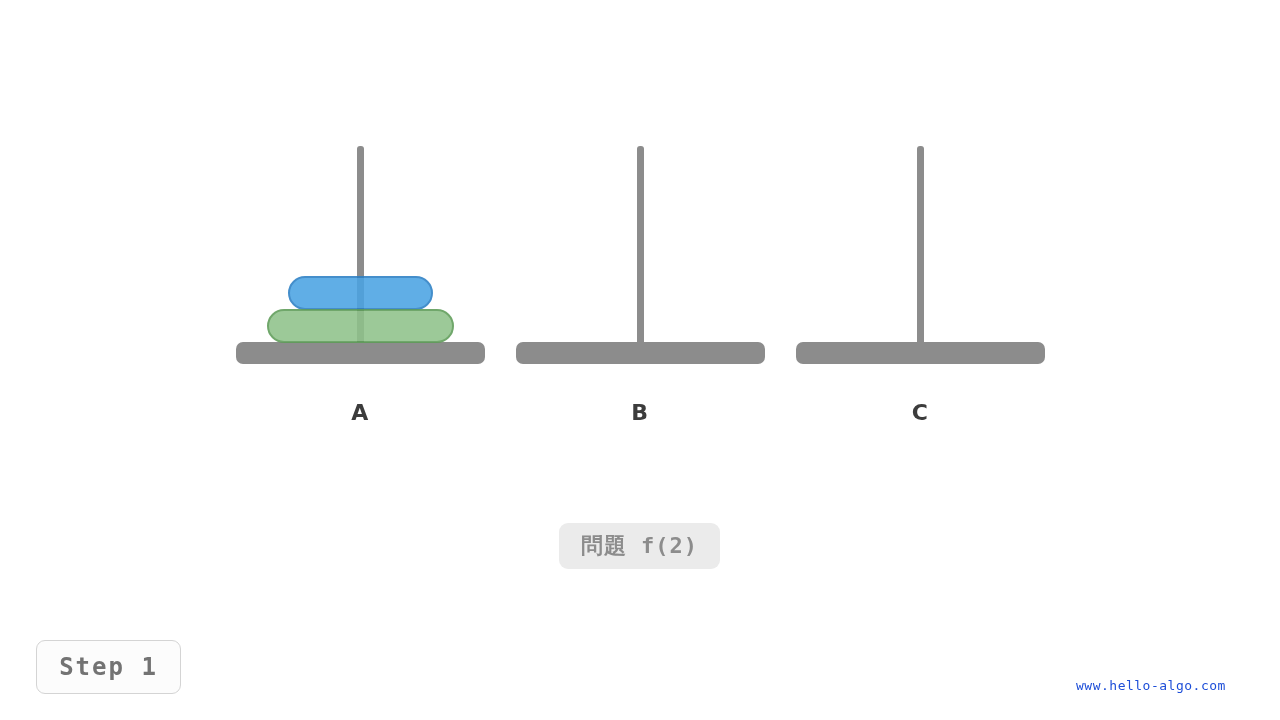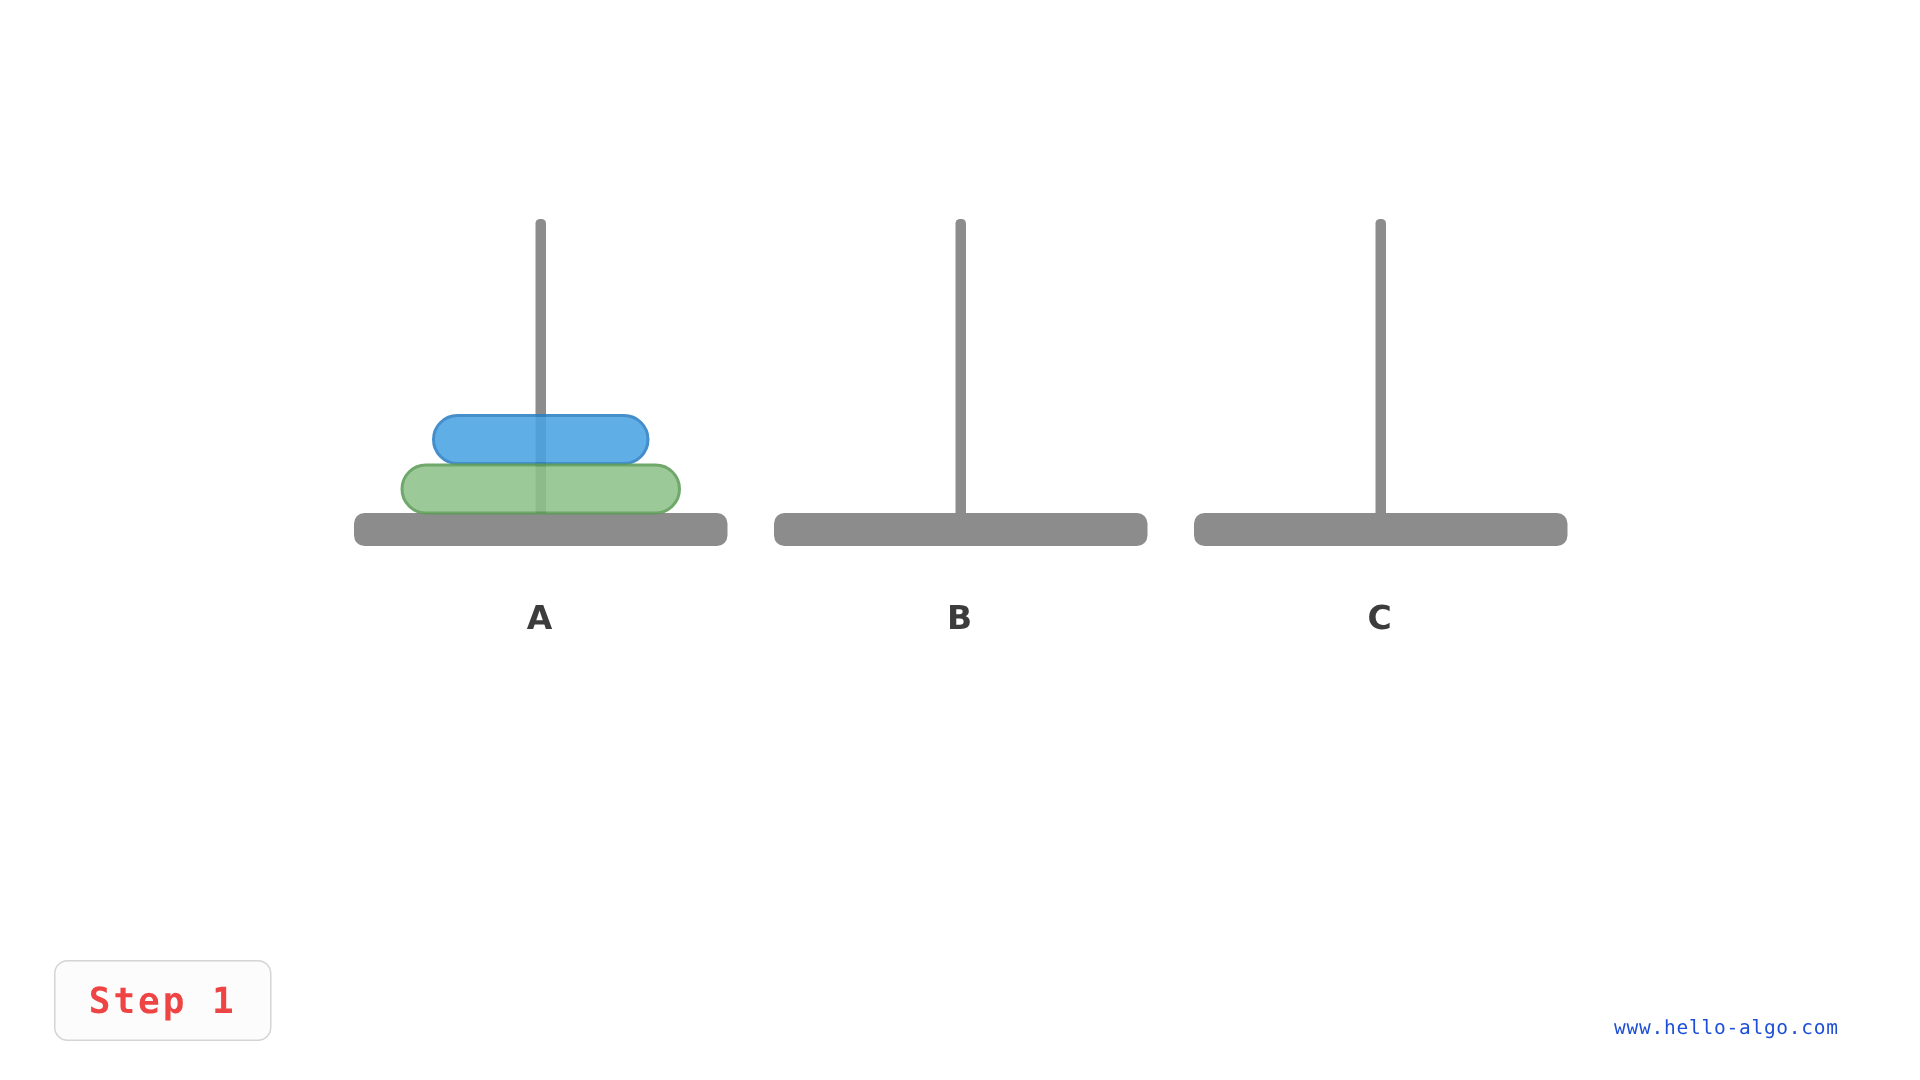--- a/index.html
+++ b/index.html
@@ -119,18 +119,19 @@
         <div class="peg-base" style="left: 515.5px; top: 342px; width: 249px; height: 22px; background: rgb(140, 140, 140);"></div>
         <div class="peg-label" style="left: 580px; top: 401px; width: 120px; color: rgb(60, 60, 60);">B</div>
       </div>
       <div class="peg">
         <div class="peg-pole" style="left: 916.5px; top: 146px; width: 7px; height: 205px; background: rgb(140, 140, 140);"></div>
         <div class="peg-base" style="left: 795.5px; top: 342px; width: 249px; height: 22px; background: rgb(140, 140, 140);"></div>
         <div class="peg-label" style="left: 860px; top: 401px; width: 120px; color: rgb(60, 60, 60);">C</div>
       </div>
     </div>
 
+  <div class="problem-chip" style="left: 559px; top: 523px; width: 161px; height: 46px; background: rgb(235, 235, 235); color: rgb(140, 140, 140);">問題 f(2)</div>
 
-  <div class="step-badge" style="left: 36px; top: 640px; width: 145px; height: 54px; background: rgb(252, 252, 252); border-color: rgb(212, 212, 212); color: #ef4444;">Step 1</div>
+  <div class="step-badge" style="left: 36px; top: 640px; width: 145px; height: 54px; background: rgb(252, 252, 252); border-color: rgb(212, 212, 212); color: #737373;">Step 1</div>
 
   <div class="watermark" style="left: 1076px; top: 678px; color: #1d4ed8;">www.hello-algo.com</div>
 
 </div>
 
 </body></html>

